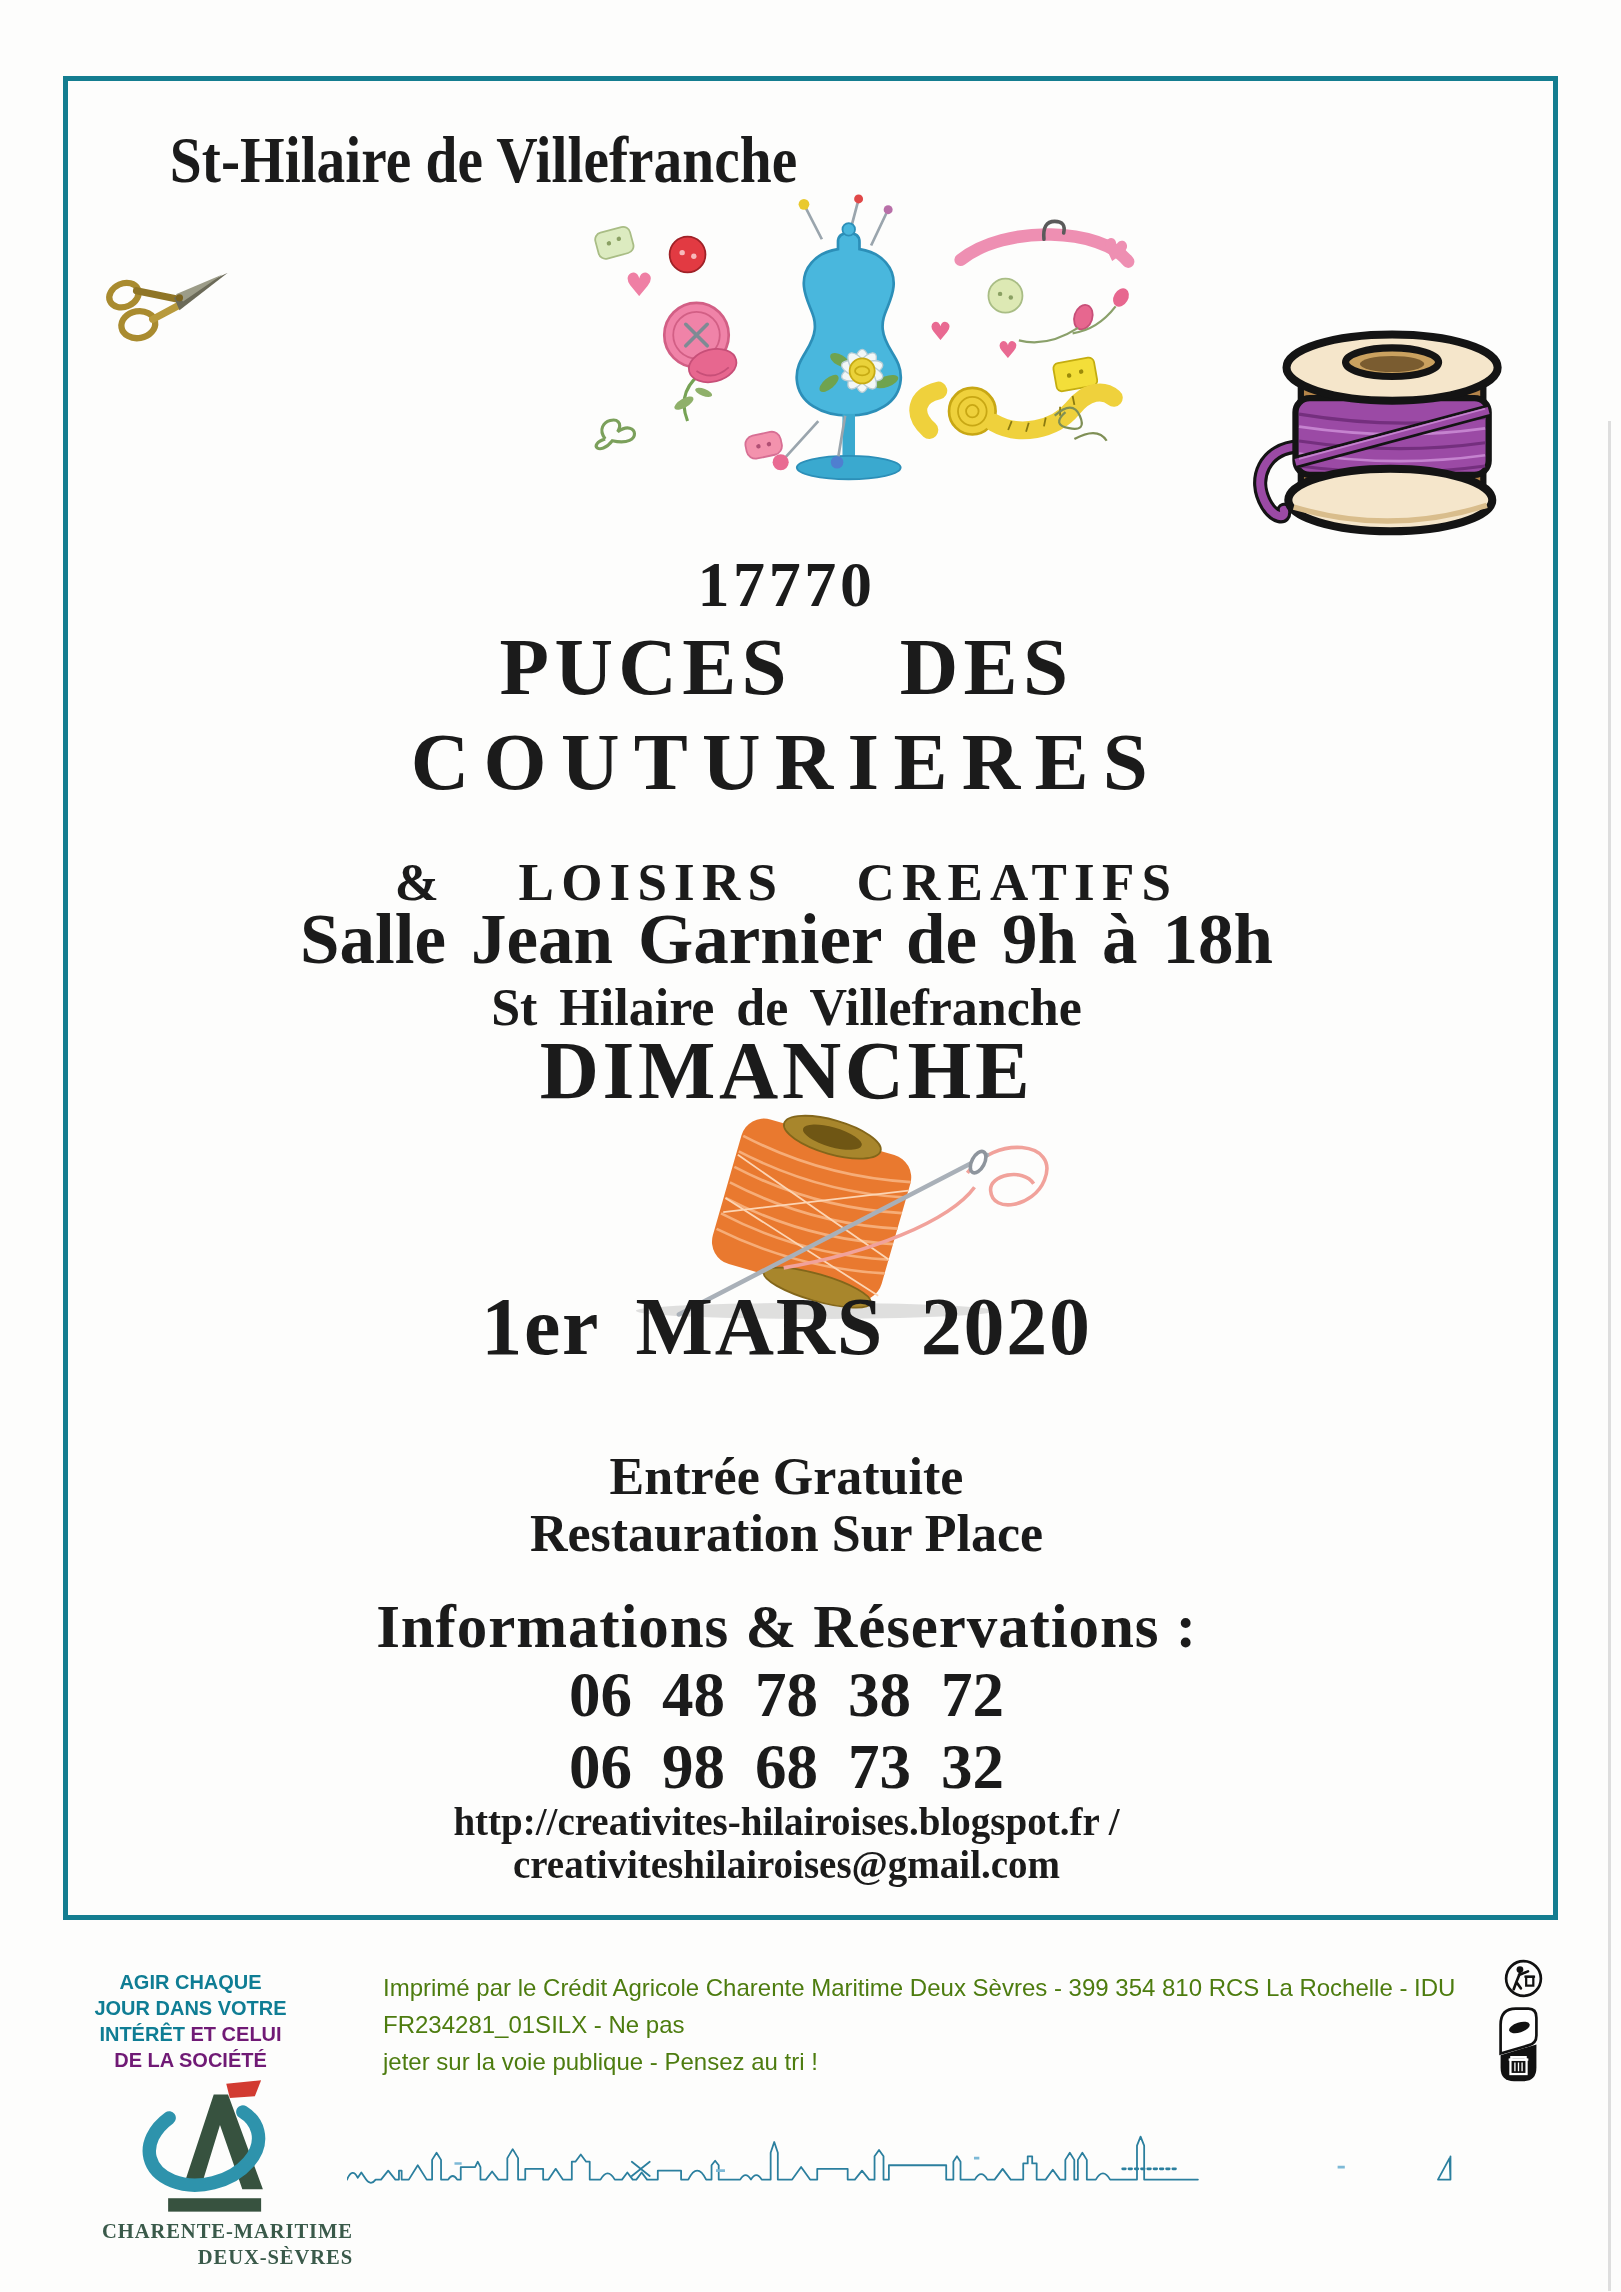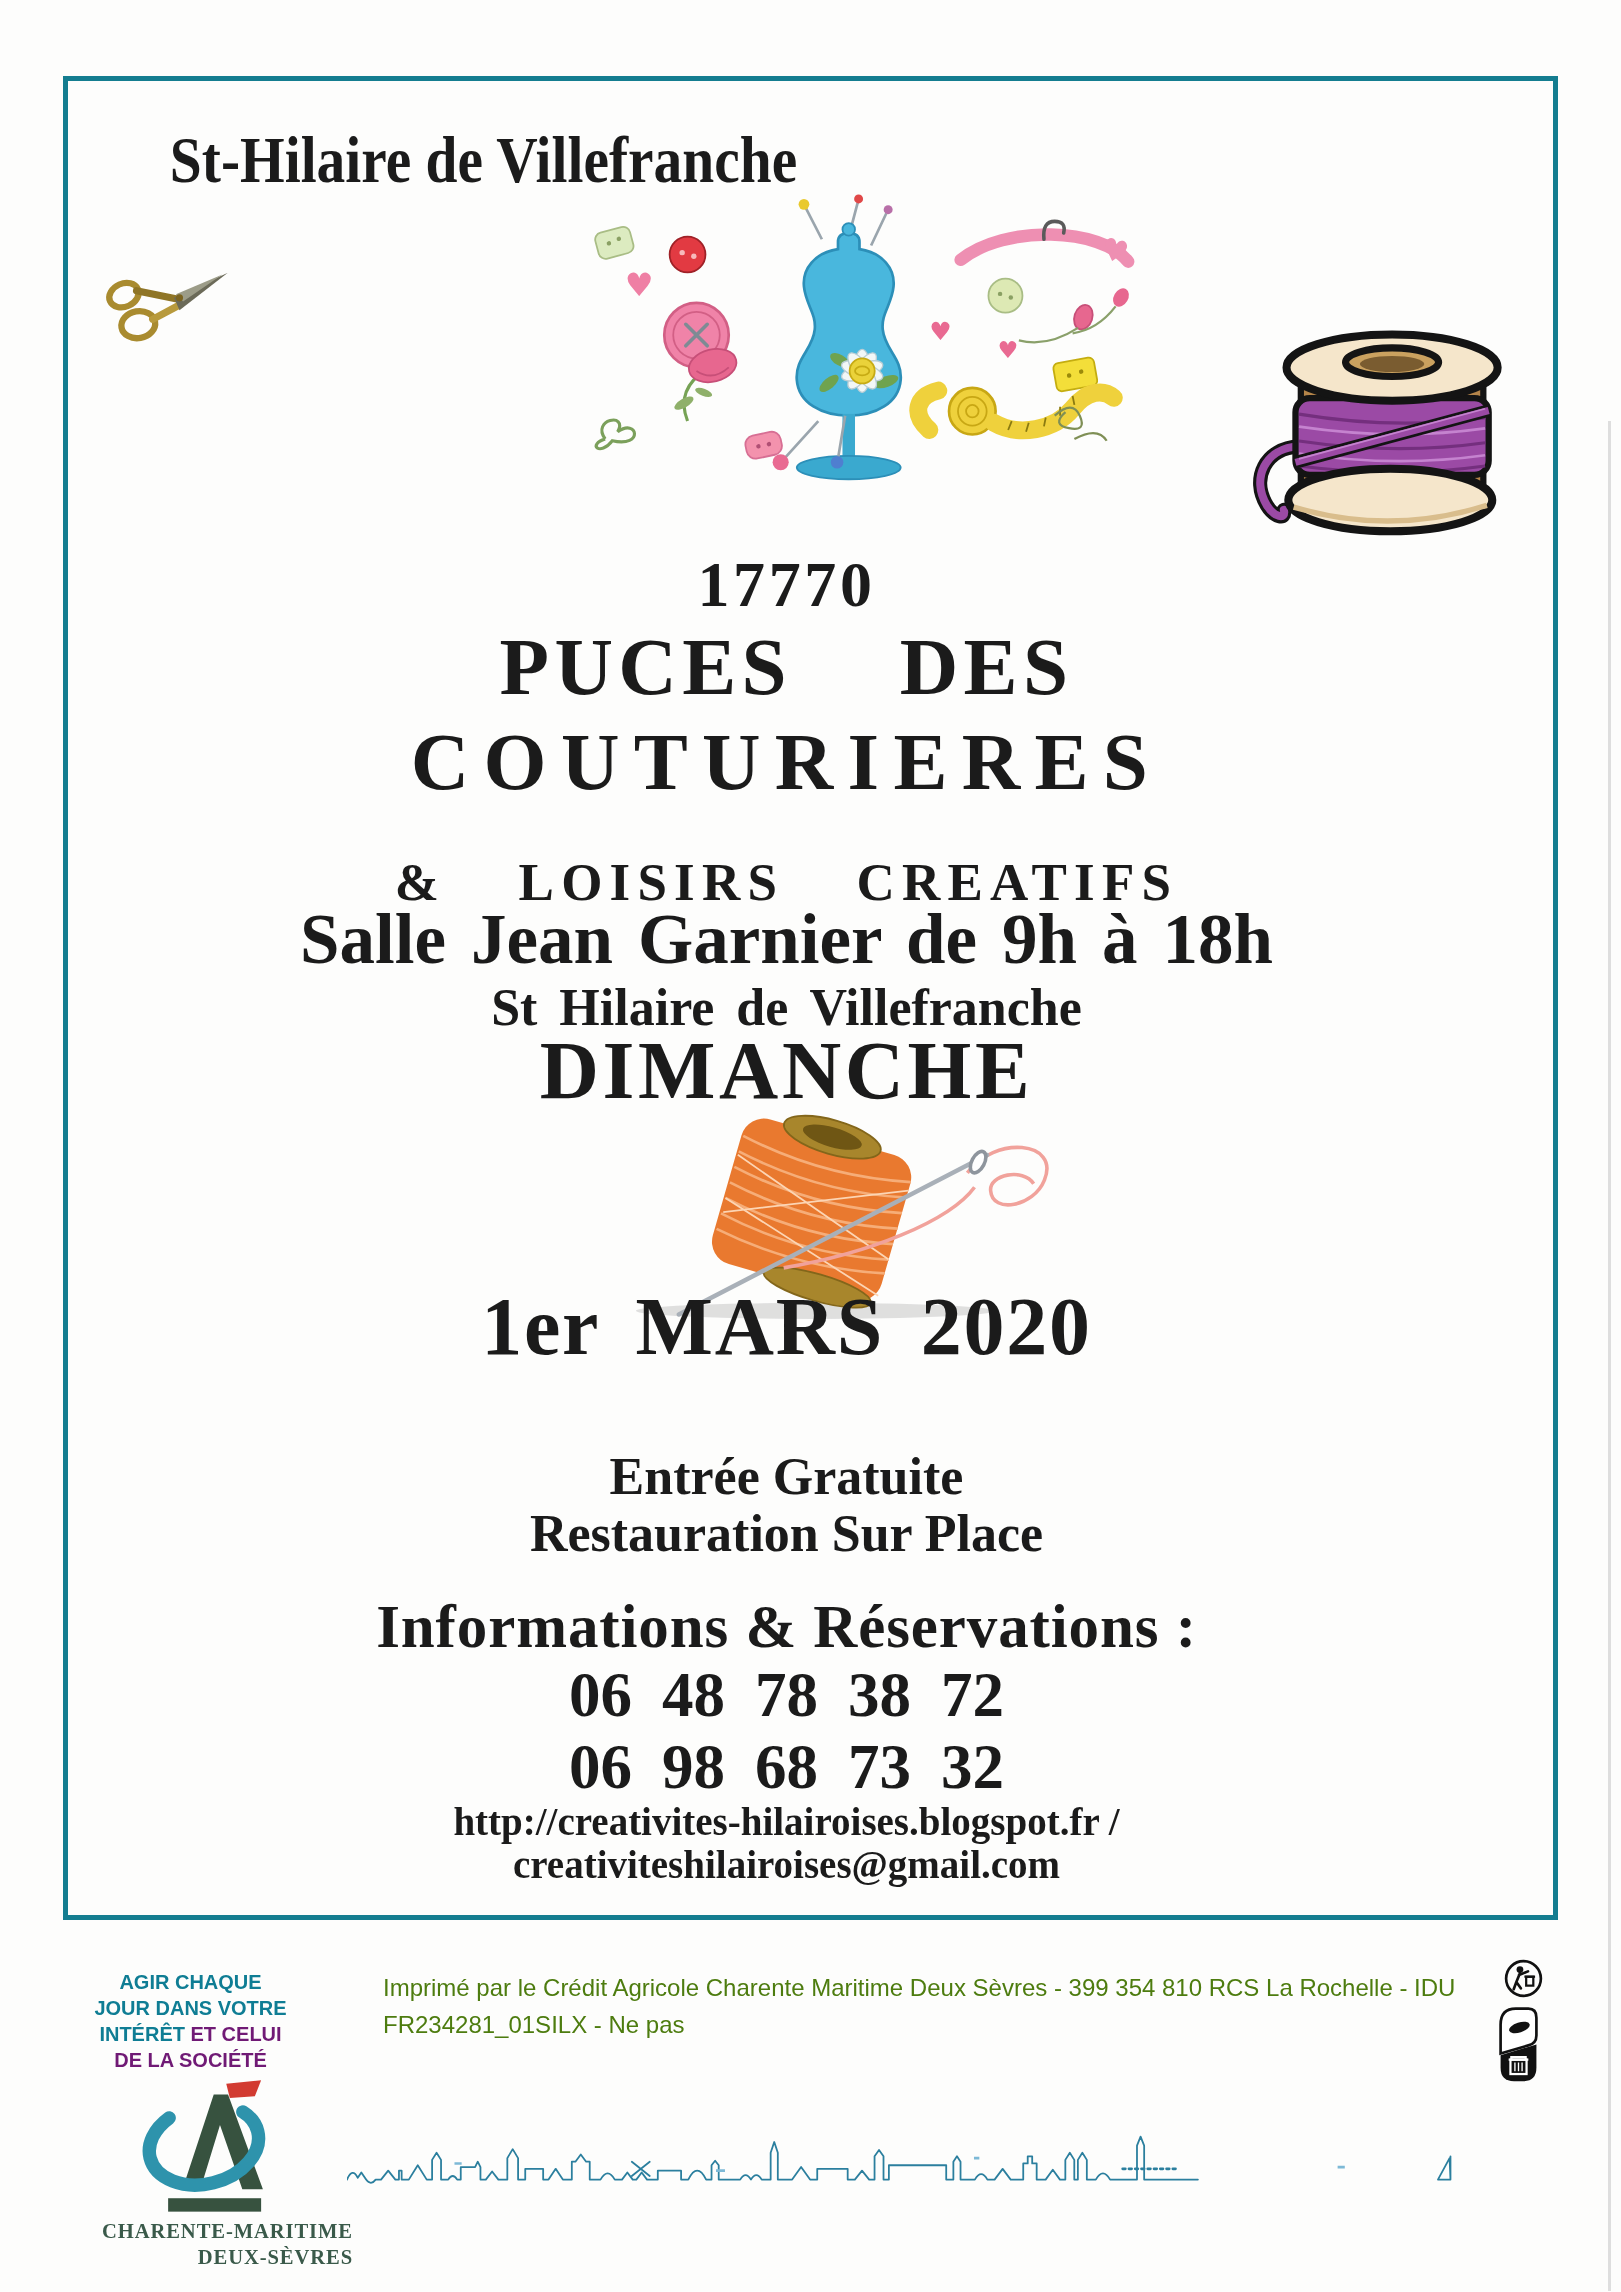--- a/index.html
+++ b/index.html
@@ -201,20 +201,21 @@
   <div class="l c entry">Entrée Gratuite</div>
   <div class="l c catering">Restauration Sur Place</div>
   <div class="l c infohead">Informations &amp; Réservations :</div>
   <div class="l c phone1">06 48 78 38 72</div>
   <div class="l c phone2">06 98 68 73 32</div>
   <div class="l c url">http://creativites-hilairoises.blogspot.fr /</div>
   <div class="l c email">creativiteshilairoises@gmail.com</div>
 
   <div class="notice">
     <div>Imprimé par le Crédit Agricole Charente Maritime Deux Sèvres - 399 354 810 RCS La Rochelle  - IDU FR234281_01SILX  - Ne pas</div>
+    <div>jeter sur la voie publique - Pensez au tri !</div>
   </div>
 
   <svg class="art" style="left:1503px;top:1958px" width="41" height="41" viewBox="0 0 46 46">
     <circle cx="23" cy="23" r="19.5" fill="none" stroke="#111" stroke-width="3"></circle>
     <circle cx="19" cy="13" r="3.8" fill="#111"></circle>
     <path d="M19,17 L15,27 M18,19 L28,15 M15,27 L12,35 M15,27 L20,34" stroke="#111" stroke-width="3" stroke-linecap="round"></path>
     <rect x="26" y="21" width="8" height="10" fill="none" stroke="#111" stroke-width="2.5"></rect>
     <line x1="24" y1="21" x2="36" y2="21" stroke="#111" stroke-width="2.5"></line>
   </svg>
 

